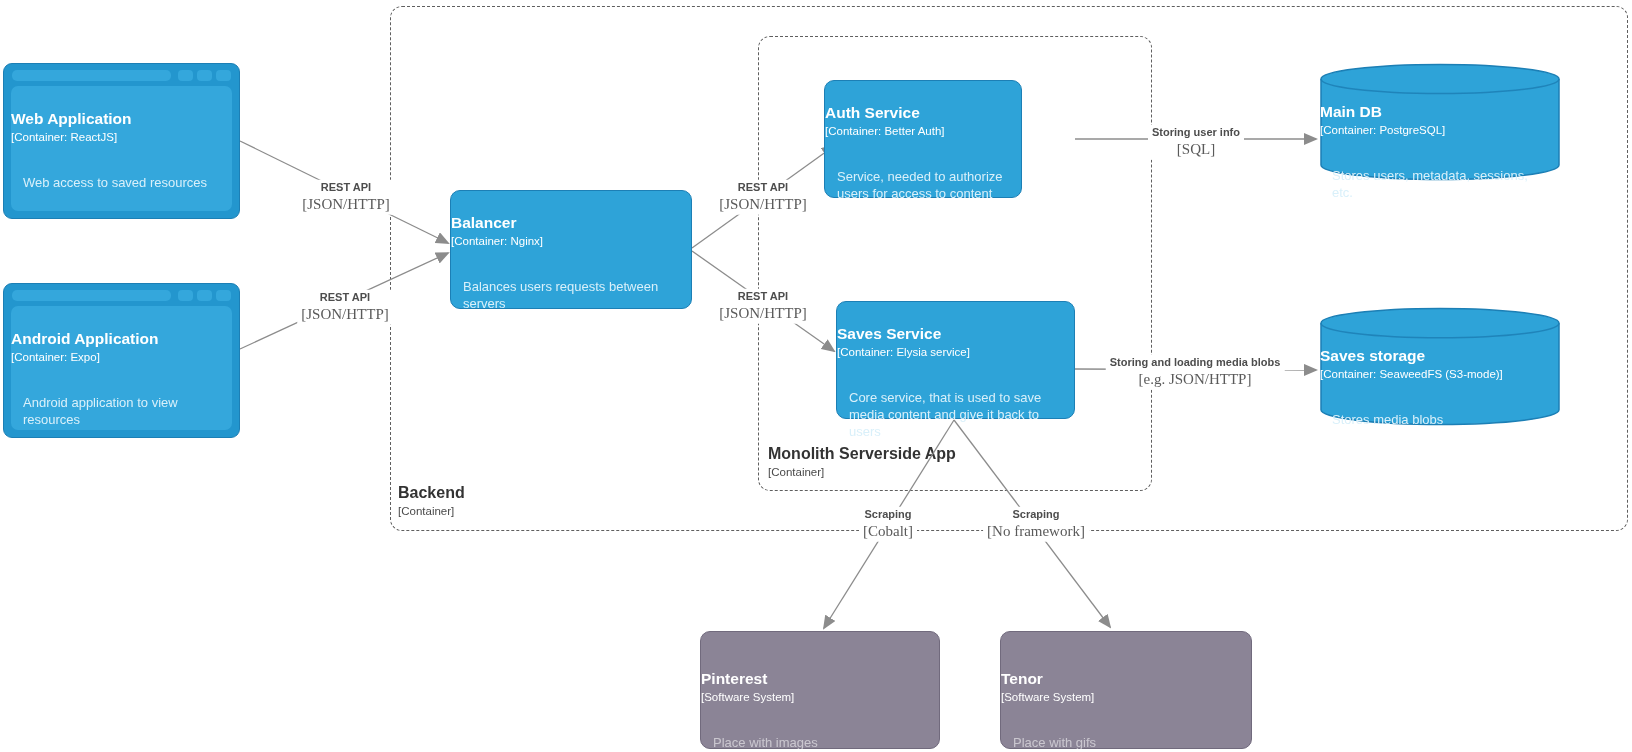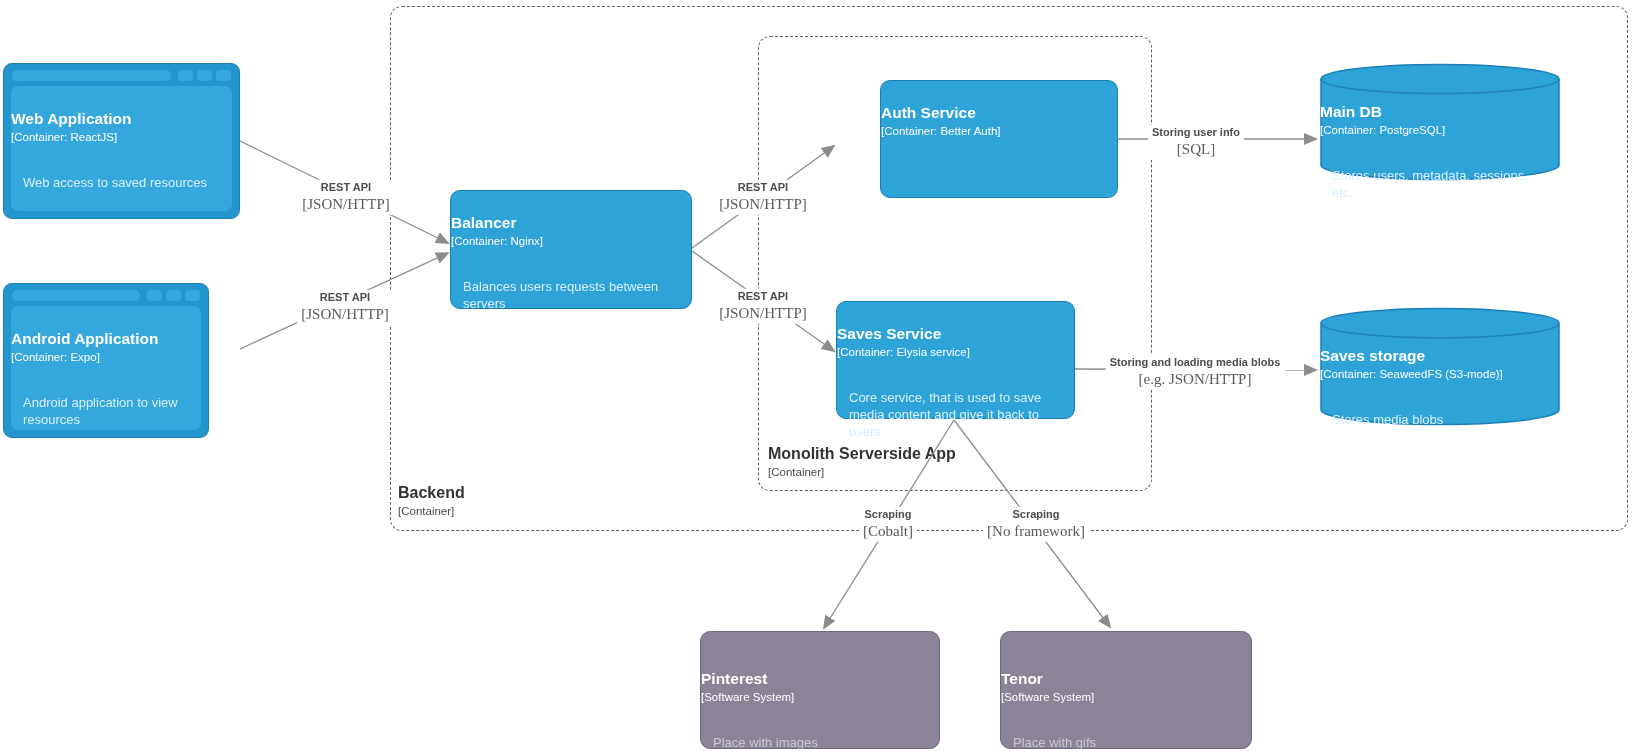--- a/index.html
+++ b/index.html
@@ -117,41 +117,42 @@
     <span class="bdot d1"></span>
     <span class="bdot d2"></span>
     <span class="bdot d3"></span>
     <div class="panel">
       <div class="n-title">Web Application</div>
       <div class="n-sub">[Container: ReactJS]</div>
       <div class="n-desc">Web access to saved resources</div>
     </div>
   </div>
 
-  <div class="node browser" style="left:3px;top:283px;width:206px;height:155px">
+  <div class="node browser" style="left:3px;top:283px;width:237px;height:155px">
     <div class="bbar"></div>
     <span class="bdot d1"></span>
     <span class="bdot d2"></span>
     <span class="bdot d3"></span>
     <div class="panel">
       <div class="n-title">Android Application</div>
       <div class="n-sub">[Container: Expo]</div>
       <div class="n-desc">Android application to view resources</div>
     </div>
   </div>
 
   <div class="node box" style="left:450px;top:190px;width:242px;height:119px">
     <div class="n-title">Balancer</div>
     <div class="n-sub">[Container: Nginx]</div>
     <div class="n-desc">Balances users requests between servers</div>
   </div>
 
-  <div class="node box" style="left:880px;top:80px;width:238px;height:118px">
+  <div class="node box" style="left:824px;top:80px;width:198px;height:118px">
     <div class="n-title">Auth Service</div>
     <div class="n-sub">[Container: Better Auth]</div>
+    <div class="n-desc">Service, needed to authorize users for access to content</div>
   </div>
 
   <div class="node box" style="left:836px;top:301px;width:239px;height:118px">
     <div class="n-title">Saves Service</div>
     <div class="n-sub">[Container: Elysia service]</div>
     <div class="n-desc">Core service, that is used to save media content and give it back to users</div>
   </div>
 
   <div class="node cyl" style="left:1320px;top:63px;width:240px;height:118px">
     <svg class="cyl-svg" viewBox="0 0 240 118" preserveAspectRatio="none">

